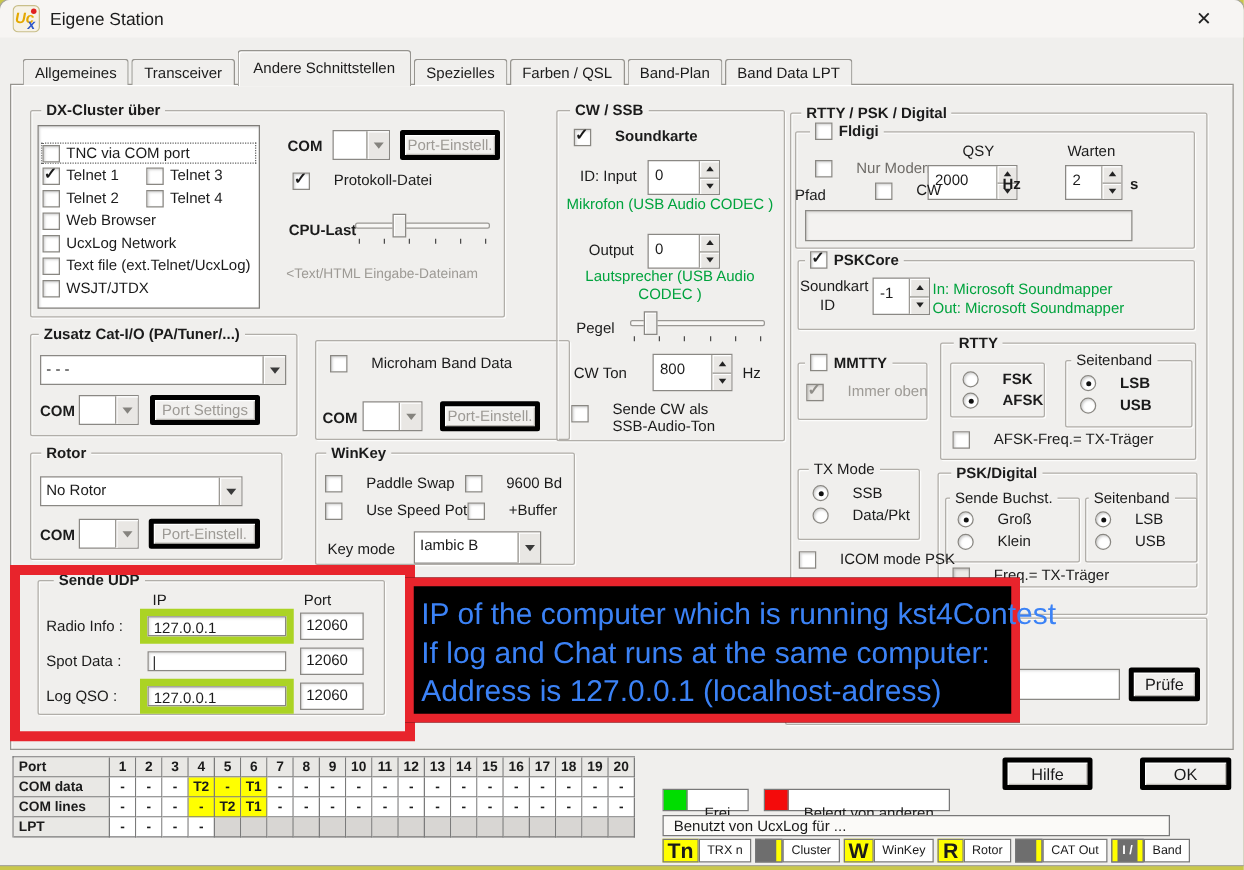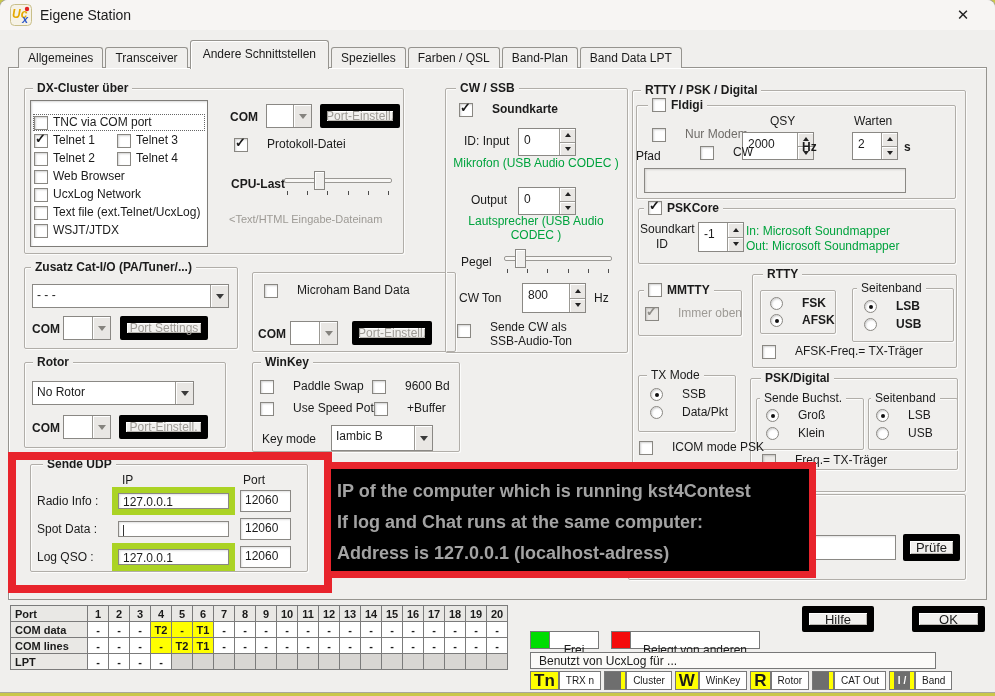--- a/index.html
+++ b/index.html
@@ -32,37 +32,37 @@
   .combo .cbtn{width:17px;background:#e9e7e4;border-left:1px solid #9b9994;display:flex;align-items:center;justify-content:center;box-shadow:inset 1px 1px 0 #fff;}
   .combo .arr{width:0;height:0;border:4px solid transparent;border-top:5px solid #3a3a3a;margin-top:4px;}
   .combo.dim .arr{border-top-color:#85837e;}
   .spin{position:absolute;display:flex;border:1px solid #8a8884;background:#fff;box-sizing:border-box;z-index:3;}
   .spin .sval{flex:1;font-size:12px;padding:4px 2px 0 5px;}
   .spin .sbtns{width:15px;display:flex;flex-direction:column;border-left:1px solid #9b9994;}
   .spin .sbtn{flex:1;background:#e9e7e4;display:flex;align-items:center;justify-content:center;box-shadow:inset 1px 1px 0 #fff;}
   .spin .sbtn.up::after{content:"";border:3px solid transparent;border-bottom:4px solid #222;margin-top:-3px;}
   .spin .sbtn.dn{border-top:1px solid #9b9994;}
   .spin .sbtn.dn::after{content:"";border:3px solid transparent;border-top:4px solid #222;margin-bottom:-3px;}
-  .btn{position:absolute;display:flex;align-items:center;justify-content:center;font-size:12px;background:#f1f0ee;border:7px solid #000000;border-radius:2px;box-shadow:inset 1px 1px 0 #fff, inset -1px -1px 0 #bcb9b4;box-sizing:border-box;z-index:3;white-space:nowrap;}
+  .btn{position:absolute;display:flex;align-items:center;justify-content:center;font-size:12px;background:#f1f0ee;border:4px solid #000000;border-radius:2px;box-shadow:inset 1px 1px 0 #fff, inset -1px -1px 0 #bcb9b4;box-sizing:border-box;z-index:3;white-space:nowrap;}
   .btn.dis{color:#9d9a95;}
   .btn.big{font-size:13px;}
   .listbox{position:absolute;background:#fff;border:1px solid #7f7d79;box-shadow:inset 1px 1px 2px rgba(0,0,0,.15);z-index:3;padding-top:12px;box-sizing:border-box;}
   .lrow{height:18px;display:flex;align-items:center;padding-left:3px;}
   .litem{display:flex;gap:5px;align-items:center;font-size:12px;white-space:nowrap;}
   .lrow.two .litem:first-child{width:83px;}
   .litem.focus{outline:1px dotted #666;width:98%;}
   .slider{position:absolute;z-index:3;height:26px;}
   .slider .track{position:absolute;left:0;right:0;top:7px;height:3px;background:#f8f7f5;border:1px solid #9a9894;border-radius:2px;}
   .slider .thumb{position:absolute;top:0;width:9px;height:17px;background:#f0efed;border:1px solid #8a8884;box-shadow:inset 1px 1px 0 #fff;}
   .slider .ticks{position:absolute;left:3px;right:3px;top:20px;display:flex;justify-content:space-between;}
   .slider .tick{width:1px;height:4px;background:#4c4c4c;}
   .tfield{background:#fff;border:1px solid #8a8884;box-shadow:inset 1px 1px 2px rgba(0,0,0,.12);font-size:12px;box-sizing:border-box;}
   .anno-red-frame{position:absolute;border:8px solid #e8242c;box-sizing:border-box;z-index:40;pointer-events:none;}
   .anno-black{position:absolute;border:7px solid #e8242c;background:#000;box-sizing:border-box;z-index:41;padding:7px 0 0 6px;}
-  .anno-line{color:#a3a3a3;font-size:18px;font-weight:bold;line-height:31px;white-space:nowrap;}
+  .anno-line{color:#3b82f6;font-size:24px;font-weight:normal;line-height:31px;white-space:nowrap;}
   .udp-row{display:flex;align-items:center;height:28px;}
   .udp-lab{width:75px;font-size:12px;white-space:nowrap;}
   .ipwrap{width:123px;height:28px;border:6px solid transparent;box-sizing:border-box;margin-right:5px;}
   .ipwrap.hl{border-color:#abd324;}
   .ipfield{display:block;width:100%;height:100%;padding:1px 4px;line-height:14px;}
   .portfield{width:51px;height:22px;padding:2px 4px;}
   .caret{display:inline-block;width:1px;height:11px;background:#333;vertical-align:middle;}
   #port-table{position:absolute;left:10px;top:605px;display:grid;grid-template-columns:77px repeat(20,21px);grid-auto-rows:16px;border-top:1px solid #7b7b7b;border-left:1px solid #7b7b7b;z-index:2;}
   .tc{border-right:1px solid #7b7b7b;border-bottom:1px solid #7b7b7b;font-size:11px;font-weight:bold;display:flex;align-items:center;justify-content:center;background:#fff;overflow:hidden;}
   .tc.th{background:#e9e8e5;}

